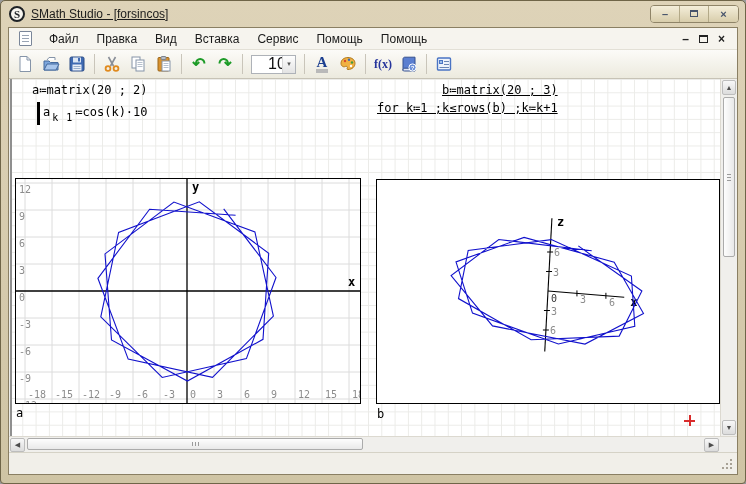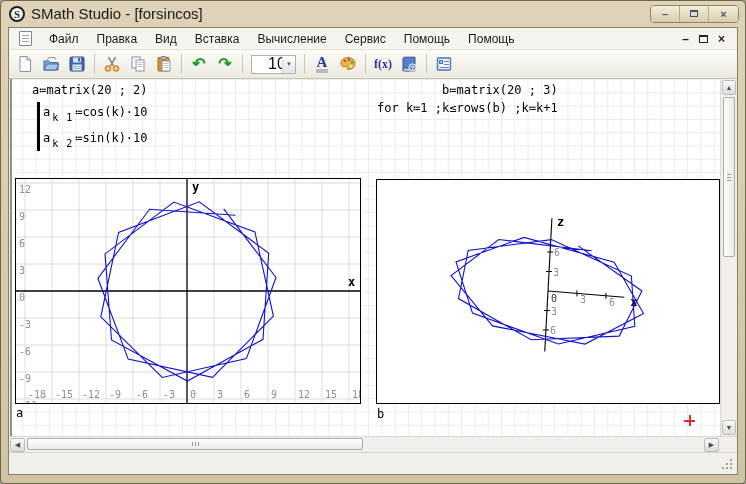--- a/index.html
+++ b/index.html
@@ -9,21 +9,21 @@
     background:linear-gradient(#ded3b8,#cfc4a4);
     border:1px solid #6f6548;border-radius:5px 5px 4px 4px;
     font-family:"Liberation Sans",sans-serif;
     overflow:hidden;
   }
   
   .titlebar{height:25px;display:flex;align-items:center;padding:0 6px;}
   .app-logo{width:16px;height:16px;border:2px solid #1e2226;border-radius:50%;
     display:flex;align-items:center;justify-content:center;margin:0 6px 0 2px;
     font-family:"Liberation Serif",serif;font-weight:bold;font-size:11px;color:#1e2226;background:#f7f5ef;}
-  .title-text{font-size:15px;color:#1b1b1b;flex:1;}
+  .title-text{font-size:12px;color:#1b1b1b;flex:1;text-decoration:underline;}
   .win-buttons{display:flex;border:1px solid #8f8468;border-radius:4px;overflow:hidden;background:#e7dfc8;}
   .win-btn{width:29px;height:16px;display:flex;align-items:center;justify-content:center;
     font-size:11px;font-weight:bold;color:#46536b;border-right:1px solid #b3a988;
     background:linear-gradient(#f4eeda,#d8cdab);cursor:default;}
   .win-btn:last-child{border-right:none;}
   .restore-glyph{width:8px;height:7px;border:1px solid #46536b;border-top:2px solid #46536b;background:transparent;display:block;}
   
   .client{position:absolute;left:7px;right:7px;top:26px;bottom:8px;
     border:1px solid #8a7f63;background:#f6f4ee;display:flex;flex-direction:column;}
   
@@ -111,21 +111,20 @@
   </div>
 
   <div class="client">
 
     <div class="menubar">
       <span class="doc-icon"></span>
       <span class="menu-item">Файл</span>
       <span class="menu-item">Правка</span>
       <span class="menu-item">Вид</span>
       <span class="menu-item">Вставка</span>
-      <span class="menu-item">Вычисление</span>
       <span class="menu-item">Сервис</span>
       <span class="menu-item">Помощь</span>
       <span class="menu-item">Помощь</span>
       <span class="mdi-controls">
         <span class="mdi-glyph">–</span>
         <span class="mdi-restore"></span>
         <span class="mdi-glyph">×</span>
       </span>
     </div>
 
@@ -224,25 +223,24 @@
 
     <div class="mainrow">
       <div class="canvas">
         <div class="page-edge"></div>
 
         <div class="code-block" style="left:6px;top:2px;">
           <div class="code-line">a≔matrix(20 ; 2)</div>
           <div class="for-body">
             <div class="for-bar"></div>
             <div class="sub-line"><span>a</span><span class="sub">k 1</span><span>≔cos(k)·10</span></div>
-            <div class="sub-line"><span>a</span><span class="sub">k 2</span><span>≔sin(k)·10</span></div>
-          </div>
-        </div>
-
-        <div class="code-block" style="left:368px;top:2px;">
+          </div>
+        </div>
+
+        <div class="code-block" style="left:368px;top:2px;text-decoration:underline;">
           <div class="code-line">b≔matrix(20 ; 3)</div>
           <div class="code-line">for k≔1 ;k≤rows(b) ;k≔k+1</div>
         </div>
 
         <div class="plot-frame" style="left:6px;top:99px;width:346px;height:226px;">
           <svg id="plot2d" width="344" height="224">
               <rect x="0" y="0" width="344" height="224" fill="#fff"></rect>
               <line x1="9" y1="0" x2="9" y2="224" stroke="#dcdcdc" stroke-width="1"></line>
               <line x1="36" y1="0" x2="36" y2="224" stroke="#dcdcdc" stroke-width="1"></line>
               <line x1="63" y1="0" x2="63" y2="224" stroke="#dcdcdc" stroke-width="1"></line>

